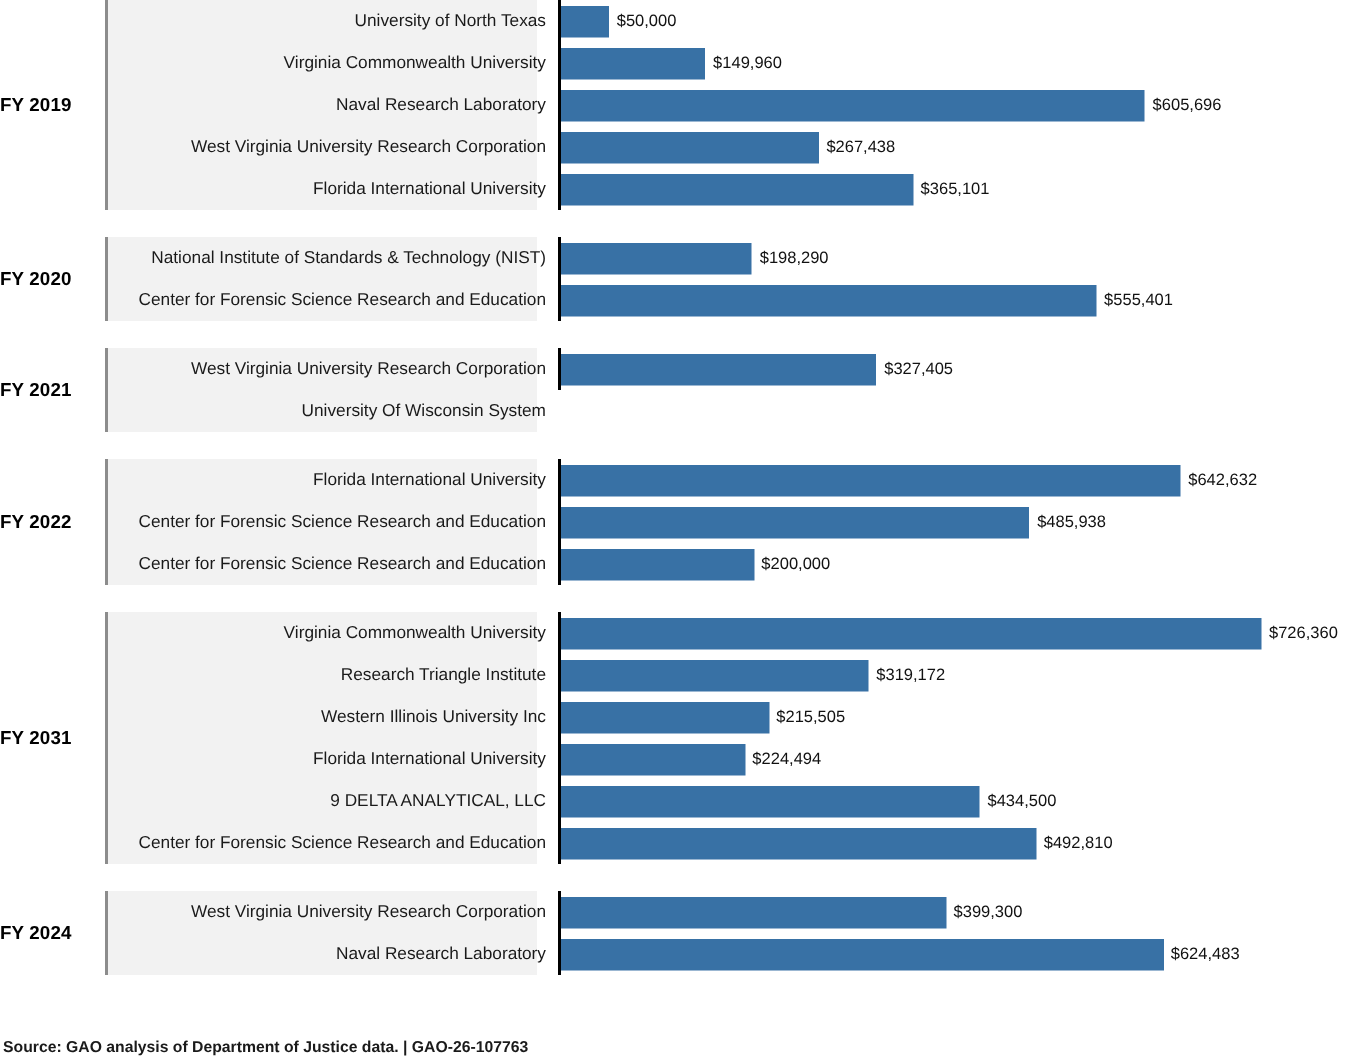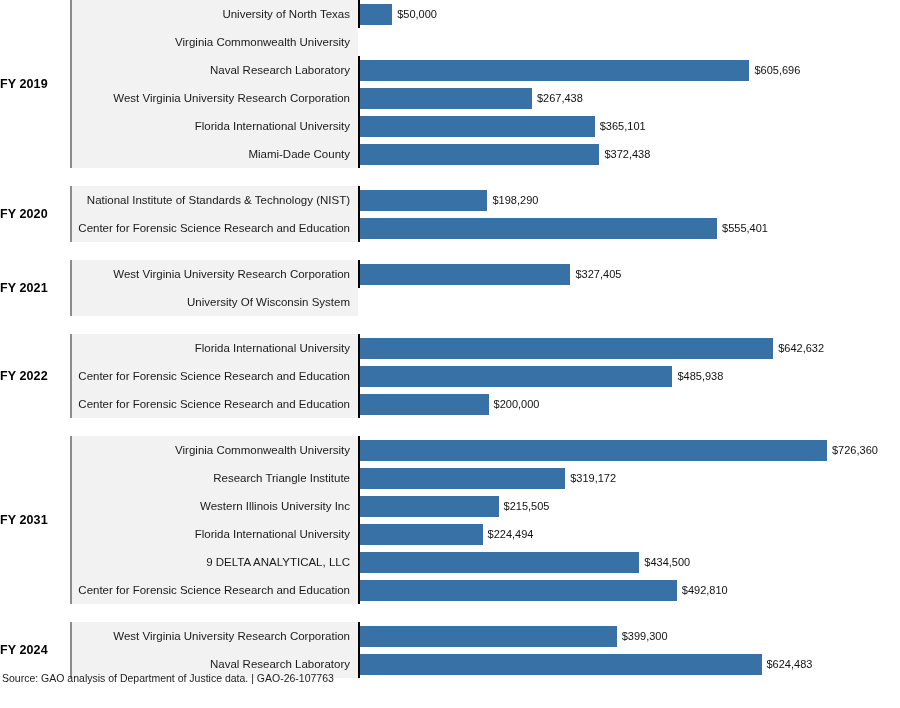--- a/index.html
+++ b/index.html
@@ -62,20 +62,21 @@
     background: #f2f2f2;
     border-left: 2px solid #8c8c8c;
     box-sizing: border-box;
   }
 
   .row {
     position: relative;
     height: 28px;
     display: flex;
     align-items: center;
+    padding-left: 14px;
   }
 
   .row-label {
     position: relative;
     z-index: 2;
     width: 288px;
     flex: 0 0 288px;
     text-align: right;
     padding-right: 8px;
     box-sizing: border-box;
@@ -109,24 +110,25 @@
     padding-left: 5px;
   }
 
   .group-gap {
     height: 18px;
   }
 
   .source-line {
     position: absolute;
     left: 2px;
-    bottom: 24px;
+    bottom: 4px;
     font-size: 10.5px;
     color: #1a1a1a;
     white-space: nowrap;
+    font-weight: bold;
   }
 </style>
 </head>
 <body>
 
 <div id="chart-root">
     <div class="fy-group">
       <div class="fy-label-cell">
         <span class="fy-label">FY 2019</span>
       </div>
@@ -134,20 +136,24 @@
         <div class="label-panel"></div>
         <div class="row">
           <div class="row-label">University of North Texas</div>
           <div class="bar-area">
             <div class="bar" style="width: 32.1466px; background: rgb(56, 113, 165);"></div>
             <div class="bar-value">$50,000</div>
           </div>
         </div>
         <div class="row">
           <div class="row-label">Virginia Commonwealth University</div>
+          <div class="bar-area">
+            <div class="bar" style="width: 96.4141px; background: rgb(56, 113, 165);"></div>
+            <div class="bar-value">$149,960</div>
+          </div>
         </div>
         <div class="row">
           <div class="row-label">Naval Research Laboratory</div>
           <div class="bar-area">
             <div class="bar" style="width: 389.421px; background: rgb(56, 113, 165);"></div>
             <div class="bar-value">$605,696</div>
           </div>
         </div>
         <div class="row">
           <div class="row-label">West Virginia University Research Corporation</div>
@@ -156,27 +162,20 @@
             <div class="bar-value">$267,438</div>
           </div>
         </div>
         <div class="row">
           <div class="row-label">Florida International University</div>
           <div class="bar-area">
             <div class="bar" style="width: 234.735px; background: rgb(56, 113, 165);"></div>
             <div class="bar-value">$365,101</div>
           </div>
         </div>
-        <div class="row">
-          <div class="row-label">Miami-Dade County</div>
-          <div class="bar-area">
-            <div class="bar" style="width: 239.452px; background: rgb(56, 113, 165);"></div>
-            <div class="bar-value">$372,438</div>
-          </div>
-        </div>
       </div>
     </div>
     <div class="group-gap"></div>
     <div class="fy-group">
       <div class="fy-label-cell">
         <span class="fy-label">FY 2020</span>
       </div>
       <div class="fy-rows">
         <div class="label-panel"></div>
         <div class="row">

